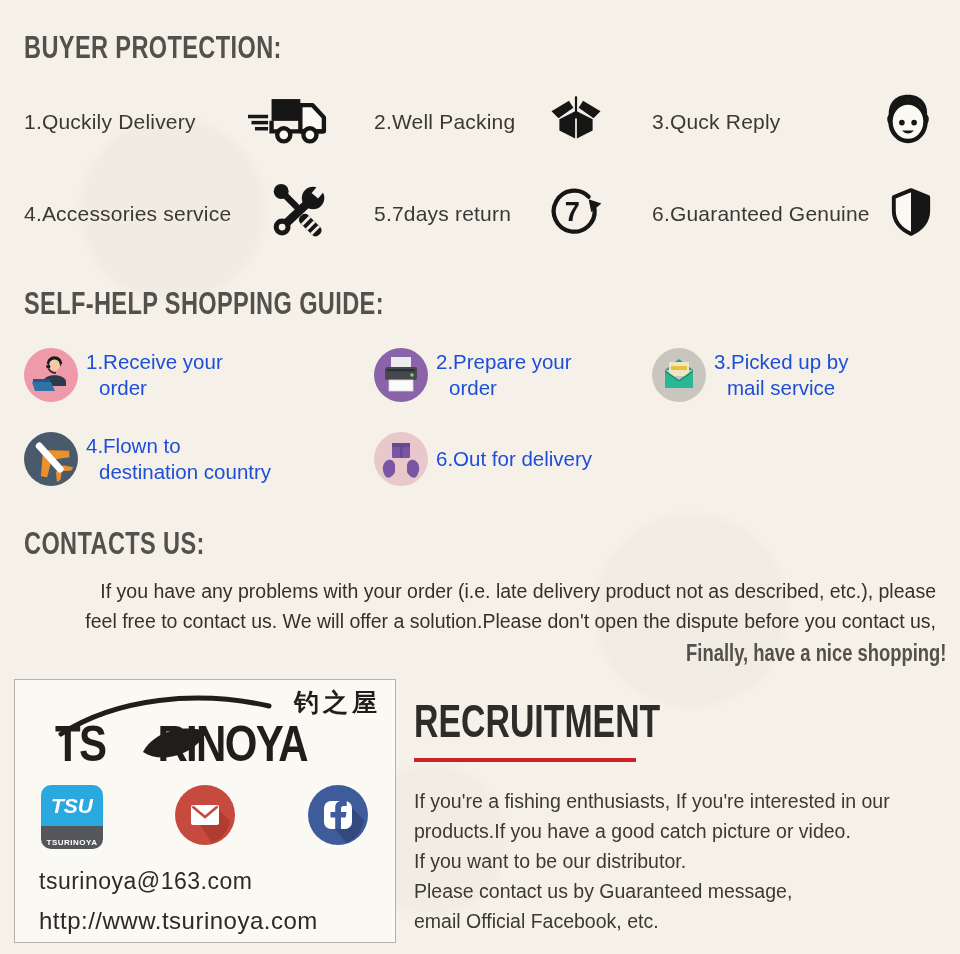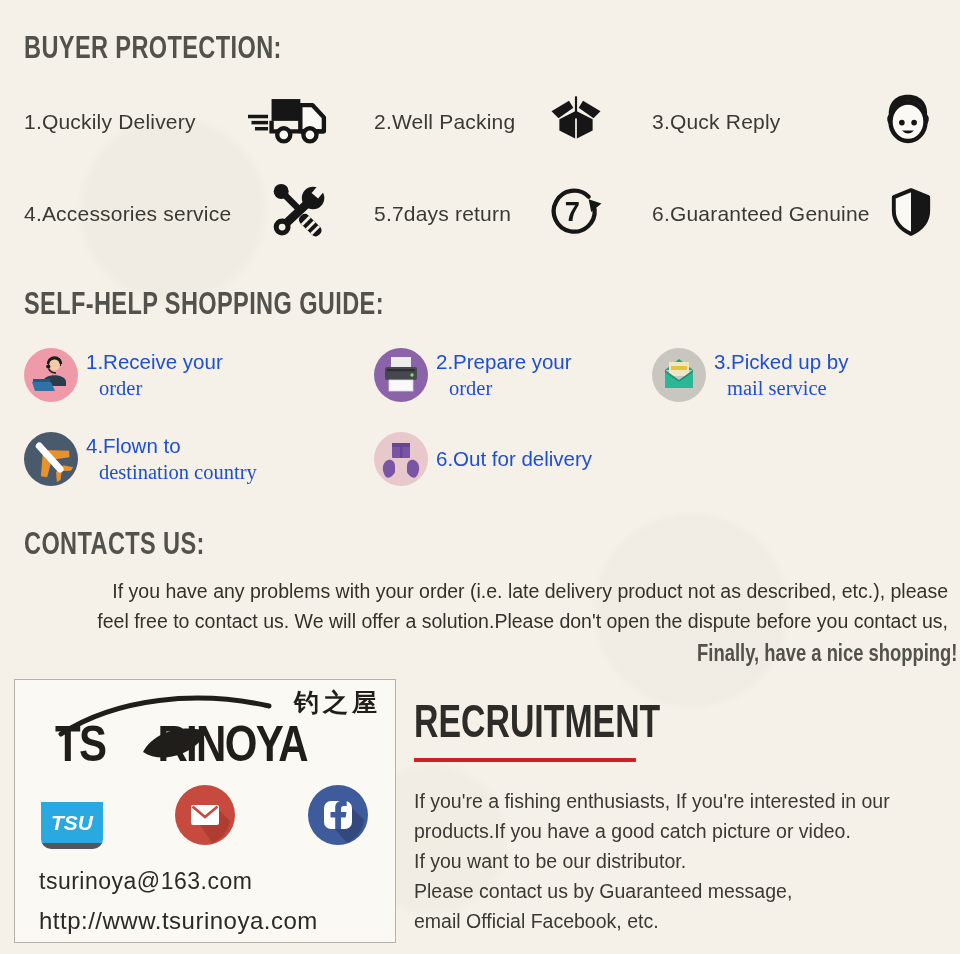--- a/index.html
+++ b/index.html
@@ -7,40 +7,40 @@
   body {
     font-family:"Liberation Sans", sans-serif;
     background:#f5f1e8;
     background-image:
       radial-gradient(circle at 18% 22%, rgba(120,110,90,0.04) 0 8%, transparent 9%),
       radial-gradient(circle at 72% 64%, rgba(120,110,90,0.035) 0 10%, transparent 11%),
       radial-gradient(circle at 45% 88%, rgba(120,110,90,0.03) 0 7%, transparent 8%);
     color:#37352f;
     overflow:hidden;
   }
-  .pad { padding-left:24px; padding-right:12px; }
+  .pad { padding-left:24px; padding-right:24px; }
   .hd {
     display:inline-block;
     font-weight:bold; font-size:31px; color:#53514b;
     transform:scaleX(0.76); transform-origin:0 50%;
     white-space:nowrap; letter-spacing:0.5px;
   }
   .grid3 { display:grid; grid-template-columns:350px 278px 284px; align-items:center; }
   .bp-cell { display:flex; align-items:center; justify-content:space-between; }
   .bp-cell.c1 { padding-right:44px; }
   .bp-cell.c2 { padding-right:48px; }
   .bp-label { font-size:21px; color:#3b3934; letter-spacing:0.2px; white-space:nowrap;text-align:center; }
   .g-cell { display:flex; align-items:center; }
   .g-circle { width:54px; height:54px; border-radius:50%; flex:0 0 54px; position:relative; overflow:hidden; }
   .g-circle svg { position:absolute; left:0; top:0; }
   .g-text { margin-left:8px; font-size:20.5px; color:#1d4ed8; line-height:26px; }
-  .g-line2 { padding-left:13px;font-family:Liberation Serif, serif; }
+  .g-line2 { padding-left:13px; }
   [data-name="guide-line2"]:empty { display:none; }
   .contact-para { margin-top:14px; font-size:19.5px; line-height:30px; color:#333129;text-align:right; }
-  .finally-wrap { text-align:right; padding-right:3px; margin-top:4px;text-decoration:underline; }
+  .finally-wrap { text-align:right; padding-right:14px; margin-top:4px;text-decoration:underline; }
   .finally {
     display:inline-block; font-weight:bold; font-size:23px; color:#53514b;
     transform:scaleX(0.8); transform-origin:100% 50%; white-space:nowrap;
   }
   .bottom { display:flex; margin-top:12px; padding-left:14px; }
   .brand-box {
     width:382px; height:264px; background:#fbf9f4;
     border:1px solid #b6b2a9; flex:0 0 382px;
   }
   .logo-wrap { position:relative; width:300px; margin:22px auto 0; height:66px; }
@@ -49,21 +49,21 @@
     transform:scaleX(0.84); transform-origin:0 100%; }
   .logo-latin { font-weight:bold; font-size:50px; line-height:48px; color:#201e1b; letter-spacing:-2px; }
   .logo-u-gap { width:62px; flex:0 0 62px; }
   .logo-cn {
     position:absolute; right:-26px; top:-16px;
     font-weight:bold; font-size:25px; color:#201e1b; letter-spacing:4px; white-space:nowrap;
   }
   .social-row { display:flex; justify-content:space-between; padding:0 26px; margin-top:16px; align-items:center; }
   .tsu-icon { width:62px; height:64px; border-radius:10px; overflow:hidden; }
   .tsu-top { height:41px; background:#2aa9e0; color:#fff; font-weight:bold; font-style:italic;
-    font-size:21px; display:flex; align-items:center; justify-content:center; letter-spacing:0;margin-top:17px; }
+    font-size:21px; display:flex; align-items:center; justify-content:center; letter-spacing:0; }
   .tsu-bottom { height:32px; background:#55565a; color:#fff; font-size:8px; font-weight:bold;
     display:flex; align-items:center; justify-content:center; letter-spacing:0.5px; }
   .brand-email { margin:18px 0 0 24px; font-size:23px; color:#2b2a26; letter-spacing:0.5px; }
   .brand-url { margin:12px 0 0 24px; font-size:24px; color:#2b2a26; letter-spacing:0.5px; }
   .recruit { padding-left:18px; padding-top:14px; }
   .recruit-hd {
     display:inline-block; font-weight:bold; font-size:47px; color:#2e2c28;
     transform:scaleX(0.72); transform-origin:0 50%; white-space:nowrap; letter-spacing:0;
   }
   .recruit-line { width:222px; height:4px; background:#cb2127; margin-top:10px; }

